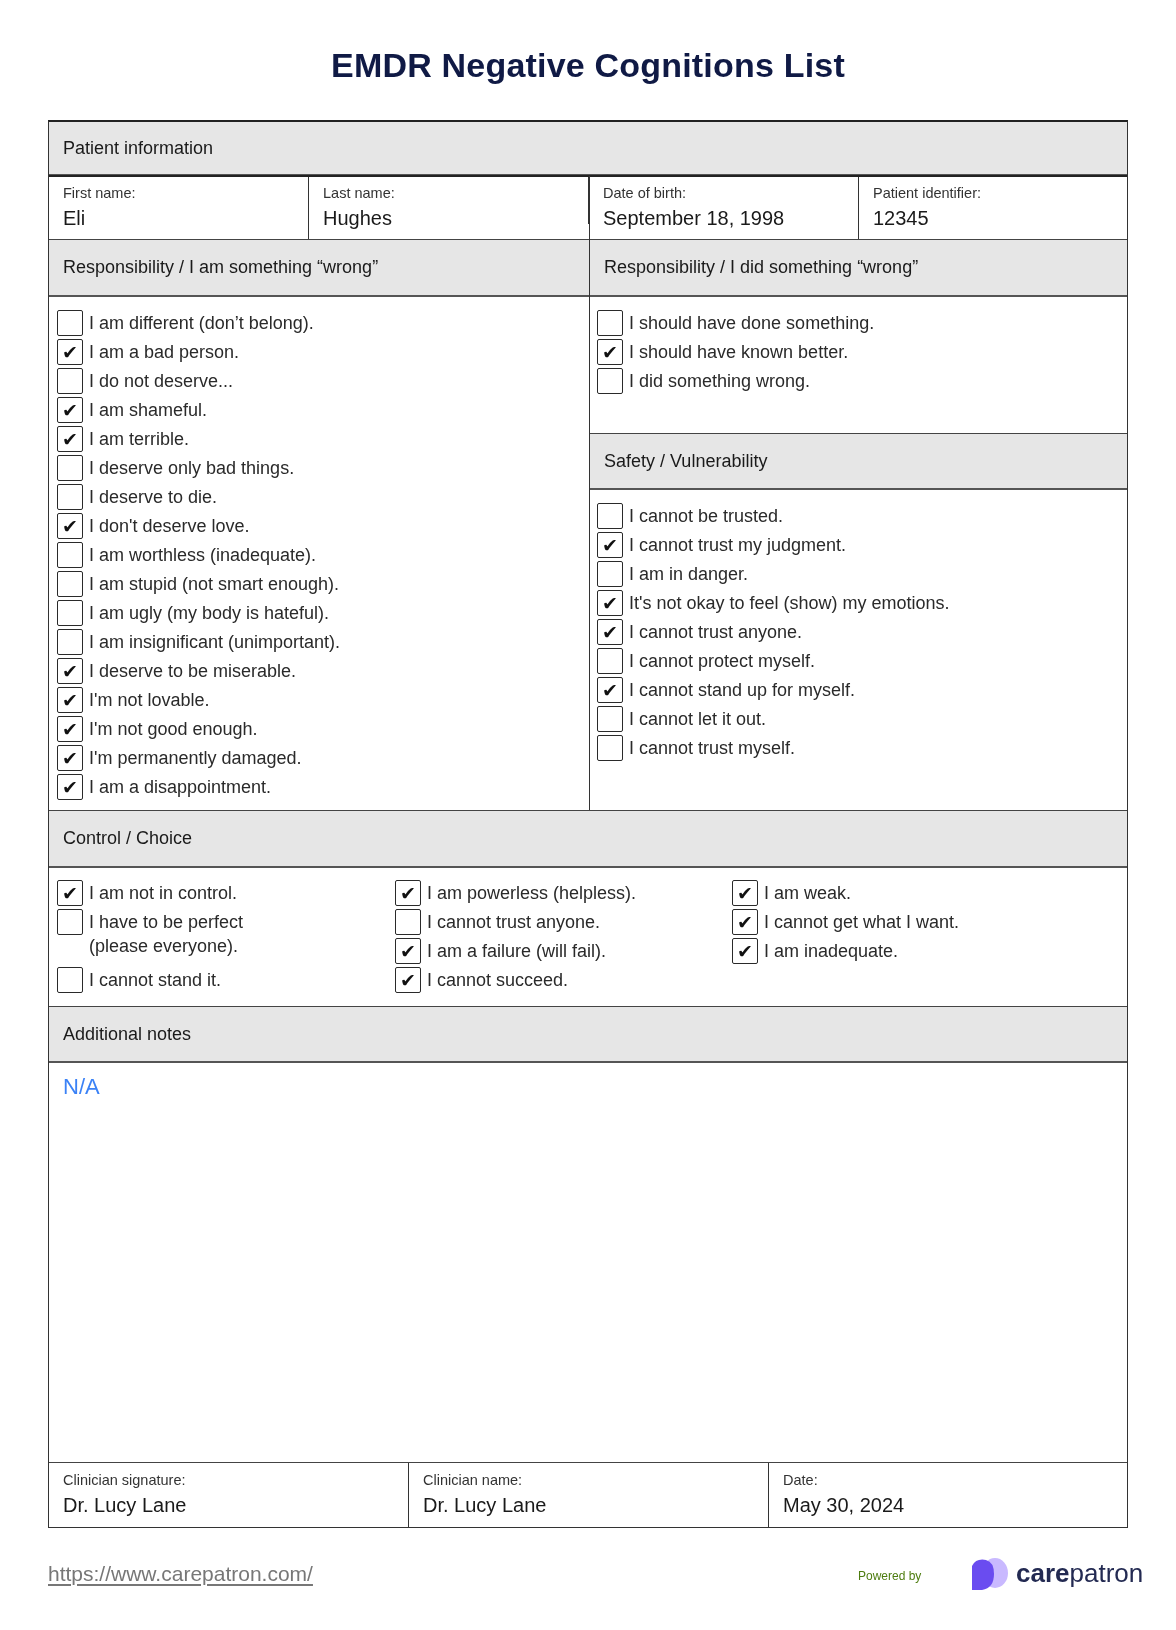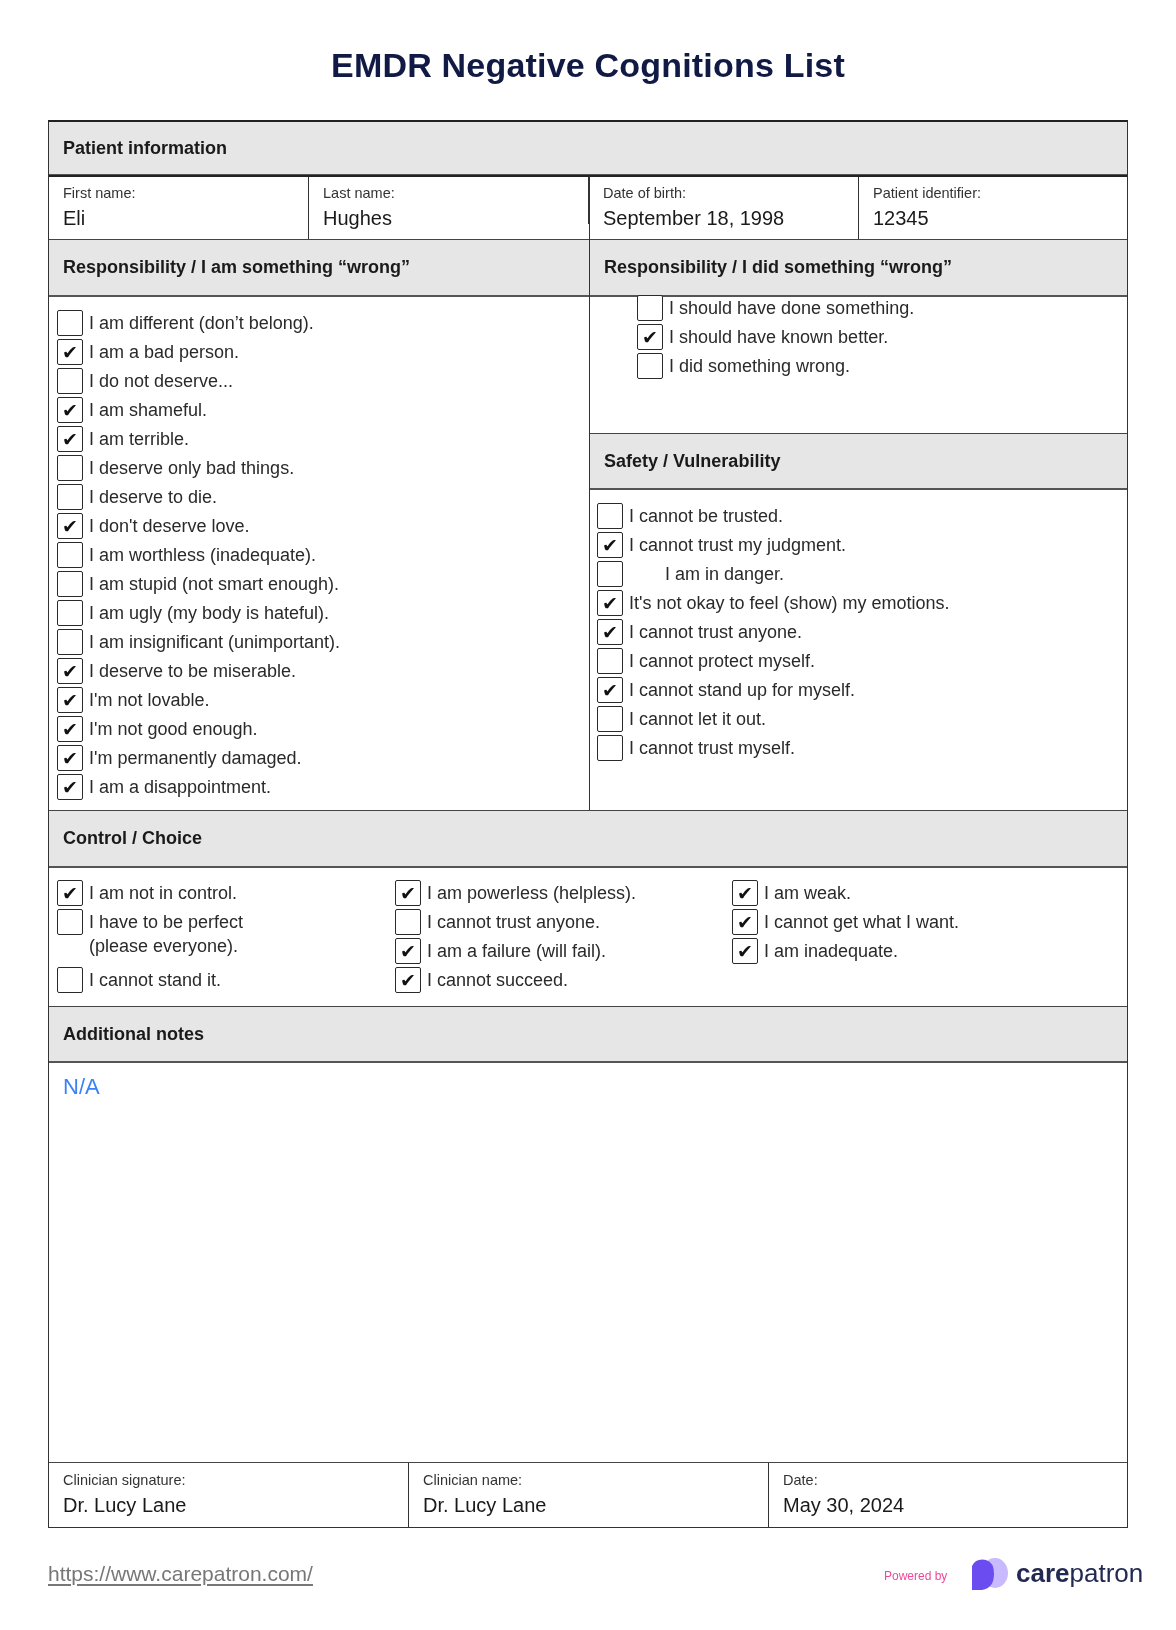--- a/index.html
+++ b/index.html
@@ -12,21 +12,21 @@
   }
 
   .sheet {
     position: absolute; left: 48px; top: 120px; width: 1080px; height: 1408px;
     border: 1px solid #333; border-top: 2px solid #222;
   }
 
   .hdr {
     position: absolute; background: #e6e6e6;
     border-bottom: 2px solid #555;
-    font-size: 18px; font-weight: bold; color: #1a1a1a;
+    font-size: 18px; font-weight: normal; color: #1a1a1a;
     display: flex; align-items: center; padding-left: 14px;
   }
 
   .field { position: absolute; border-right: 1px solid #333; padding: 9px 14px 16px 14px; }
   .field:last-child { border-right: none; }
   .field-label { font-size: 14.5px; color: #333; display: block; }
   .field-value { font-size: 20px; color: #1a1a1a; display: block; margin-top: 6px; }
 
   .hline { position: absolute; height: 0; border-top: 1.5px solid #444; }
   .vline { position: absolute; width: 0; border-left: 1.5px solid #333; }
@@ -40,21 +40,21 @@
   }
   .item-text { font-size: 18px; color: #2a2a2a; line-height: 24px; padding-top: 1px; }
   .item.two-line { height: 58px; }
 
   .notes-value { position: absolute; left: 14px; font-size: 22px; color: #3b82f6; }
 
   .footer-url {
     position: absolute; left: 48px; top: 1562px; font-size: 21px; color: #777;
     text-decoration: underline; text-underline-offset: 3px;
   }
-  .powered { position: absolute; left: 884px; top: 1569px; font-size: 12px; color: #ec4899; }
+  .powered { position: absolute; left: 858px; top: 1569px; font-size: 12px; color: #4d7c0f; }
   .logo-mark { position: absolute; left: 966px; top: 1558px; width: 44px; height: 34px; }
   .logo-word { position: absolute; left: 1016px; top: 1558px; font-size: 26px; color: #232a52; }
   .logo-word b { font-weight: bold; }
 </style>
 </head>
 <body>
 
 <div class="title">EMDR Negative Cognitions List</div>
 
 <div class="sheet">
@@ -175,21 +175,21 @@
         <span class="item-text" style="white-space: pre-line;">I'm permanently damaged.</span>
       </div>
       <div class="item">
         <span class="box">
           <span>✔</span>
         </span>
         <span class="item-text" style="white-space: pre-line;">I am a disappointment.</span>
       </div>
     </div>
 
-  <div class="list" id="list-did" style="left:548px; top:173px;margin-left:40px;">
+  <div class="list" id="list-did" style="left:548px; top:188px;">
       <div class="item">
         <span class="box"></span>
         <span class="item-text" style="white-space: pre-line;">I should have done something.</span>
       </div>
       <div class="item">
         <span class="box">
           <span>✔</span>
         </span>
         <span class="item-text" style="white-space: pre-line;">I should have known better.</span>
       </div>
@@ -209,21 +209,21 @@
         <span class="item-text" style="white-space: pre-line;">I cannot be trusted.</span>
       </div>
       <div class="item">
         <span class="box">
           <span>✔</span>
         </span>
         <span class="item-text" style="white-space: pre-line;">I cannot trust my judgment.</span>
       </div>
       <div class="item">
         <span class="box"></span>
-        <span class="item-text" style="white-space: pre-line; margin-left: 36px;">I am in danger.</span>
+        <span class="item-text" style="white-space: pre-line;">I am in danger.</span>
       </div>
       <div class="item">
         <span class="box">
           <span>✔</span>
         </span>
         <span class="item-text" style="white-space: pre-line;">It's not okay to feel (show) my emotions.</span>
       </div>
       <div class="item">
         <span class="box">
           <span>✔</span>

